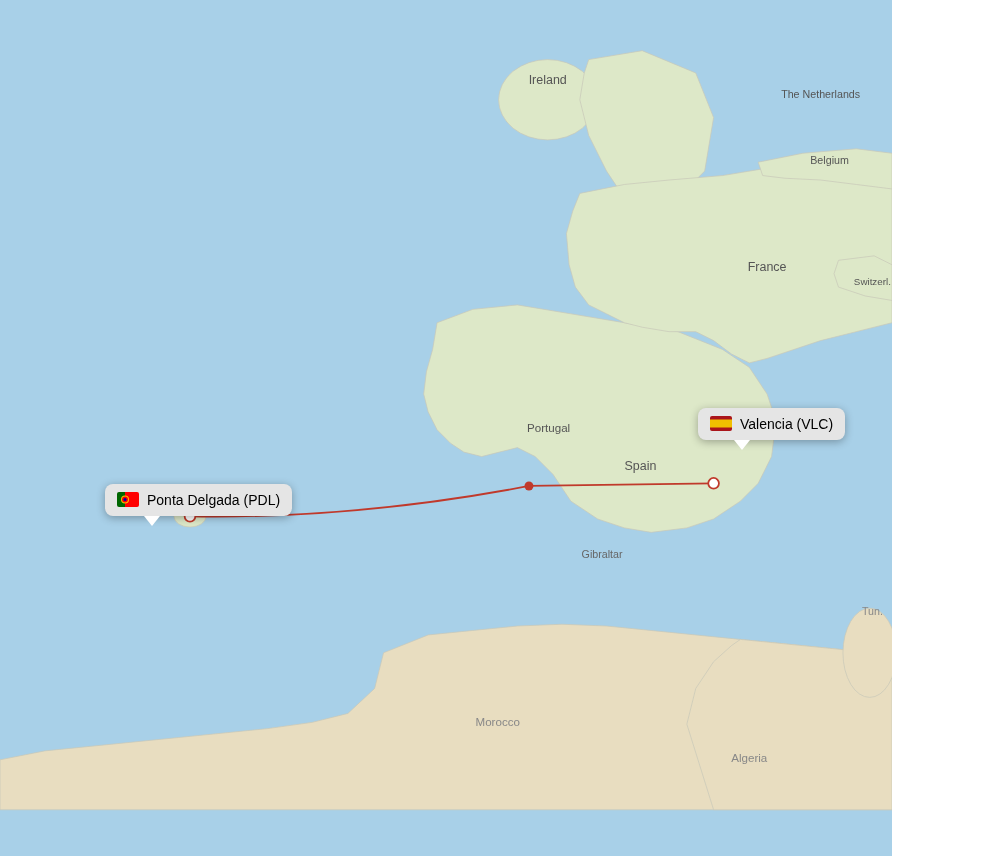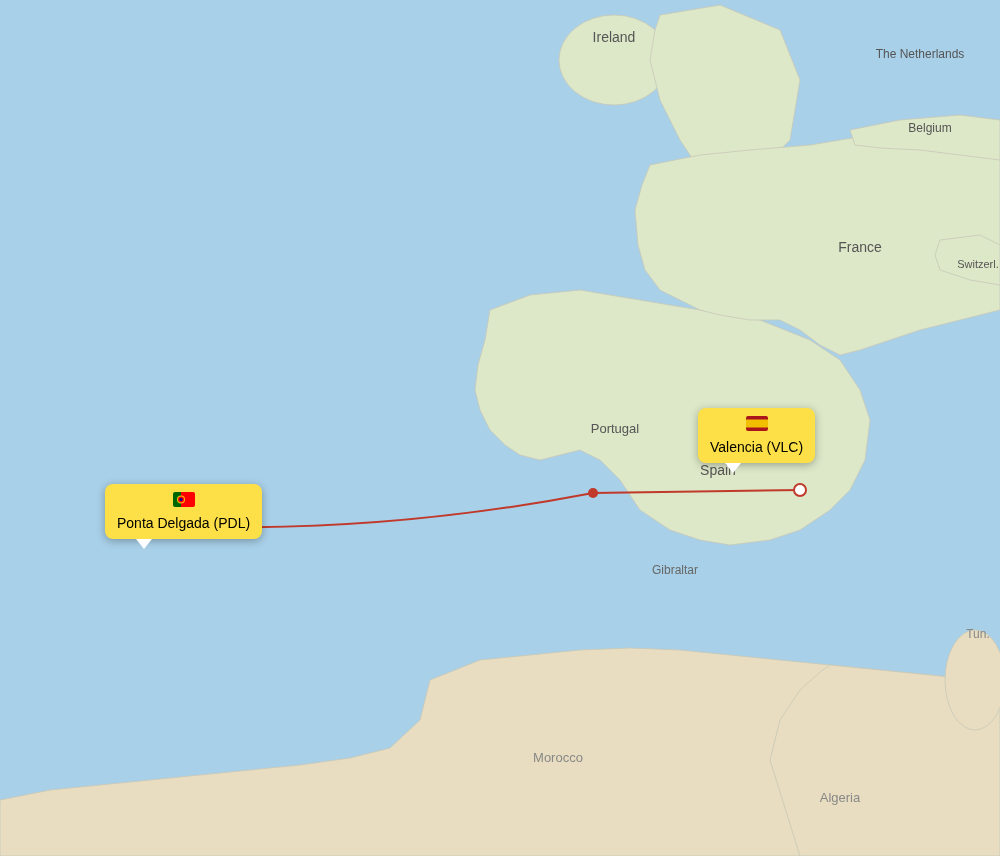--- a/index.html
+++ b/index.html
@@ -1,47 +1,45 @@
 <!DOCTYPE html>
 <html><head>
   <meta charset="utf-8">
   <style>
     * { margin: 0; padding: 0; box-sizing: border-box; }
     body { width: 1000px; height: 856px; overflow: hidden; font-family: Arial, sans-serif; }
     
     #map-container {
-      width: 1000px;
+      width: 892px;
       height: 856px;
       position: relative;
       background: #a8d0e8;
     }
 
     
     #map-svg {
       width: 100%;
       height: 100%;
       position: absolute;
       top: 0; left: 0;
     }
 
     
     .location-label {
       position: absolute;
-      background: #fde047;
+      background: #e5e5e5;
       border-radius: 8px;
       padding: 8px 12px;
       display: flex;
-      align-items: center;
       gap: 8px;
       box-shadow: 0 2px 8px rgba(0,0,0,0.3);
       font-size: 14px;
       font-weight: 500;
       white-space: nowrap;
       z-index: 10;
-      flex-direction: column;
     }
 
     .location-label .flag {
       width: 22px;
       height: 15px;
       display: inline-block;
       border-radius: 2px;
       overflow: hidden;
       flex-shrink: 0;
     }

